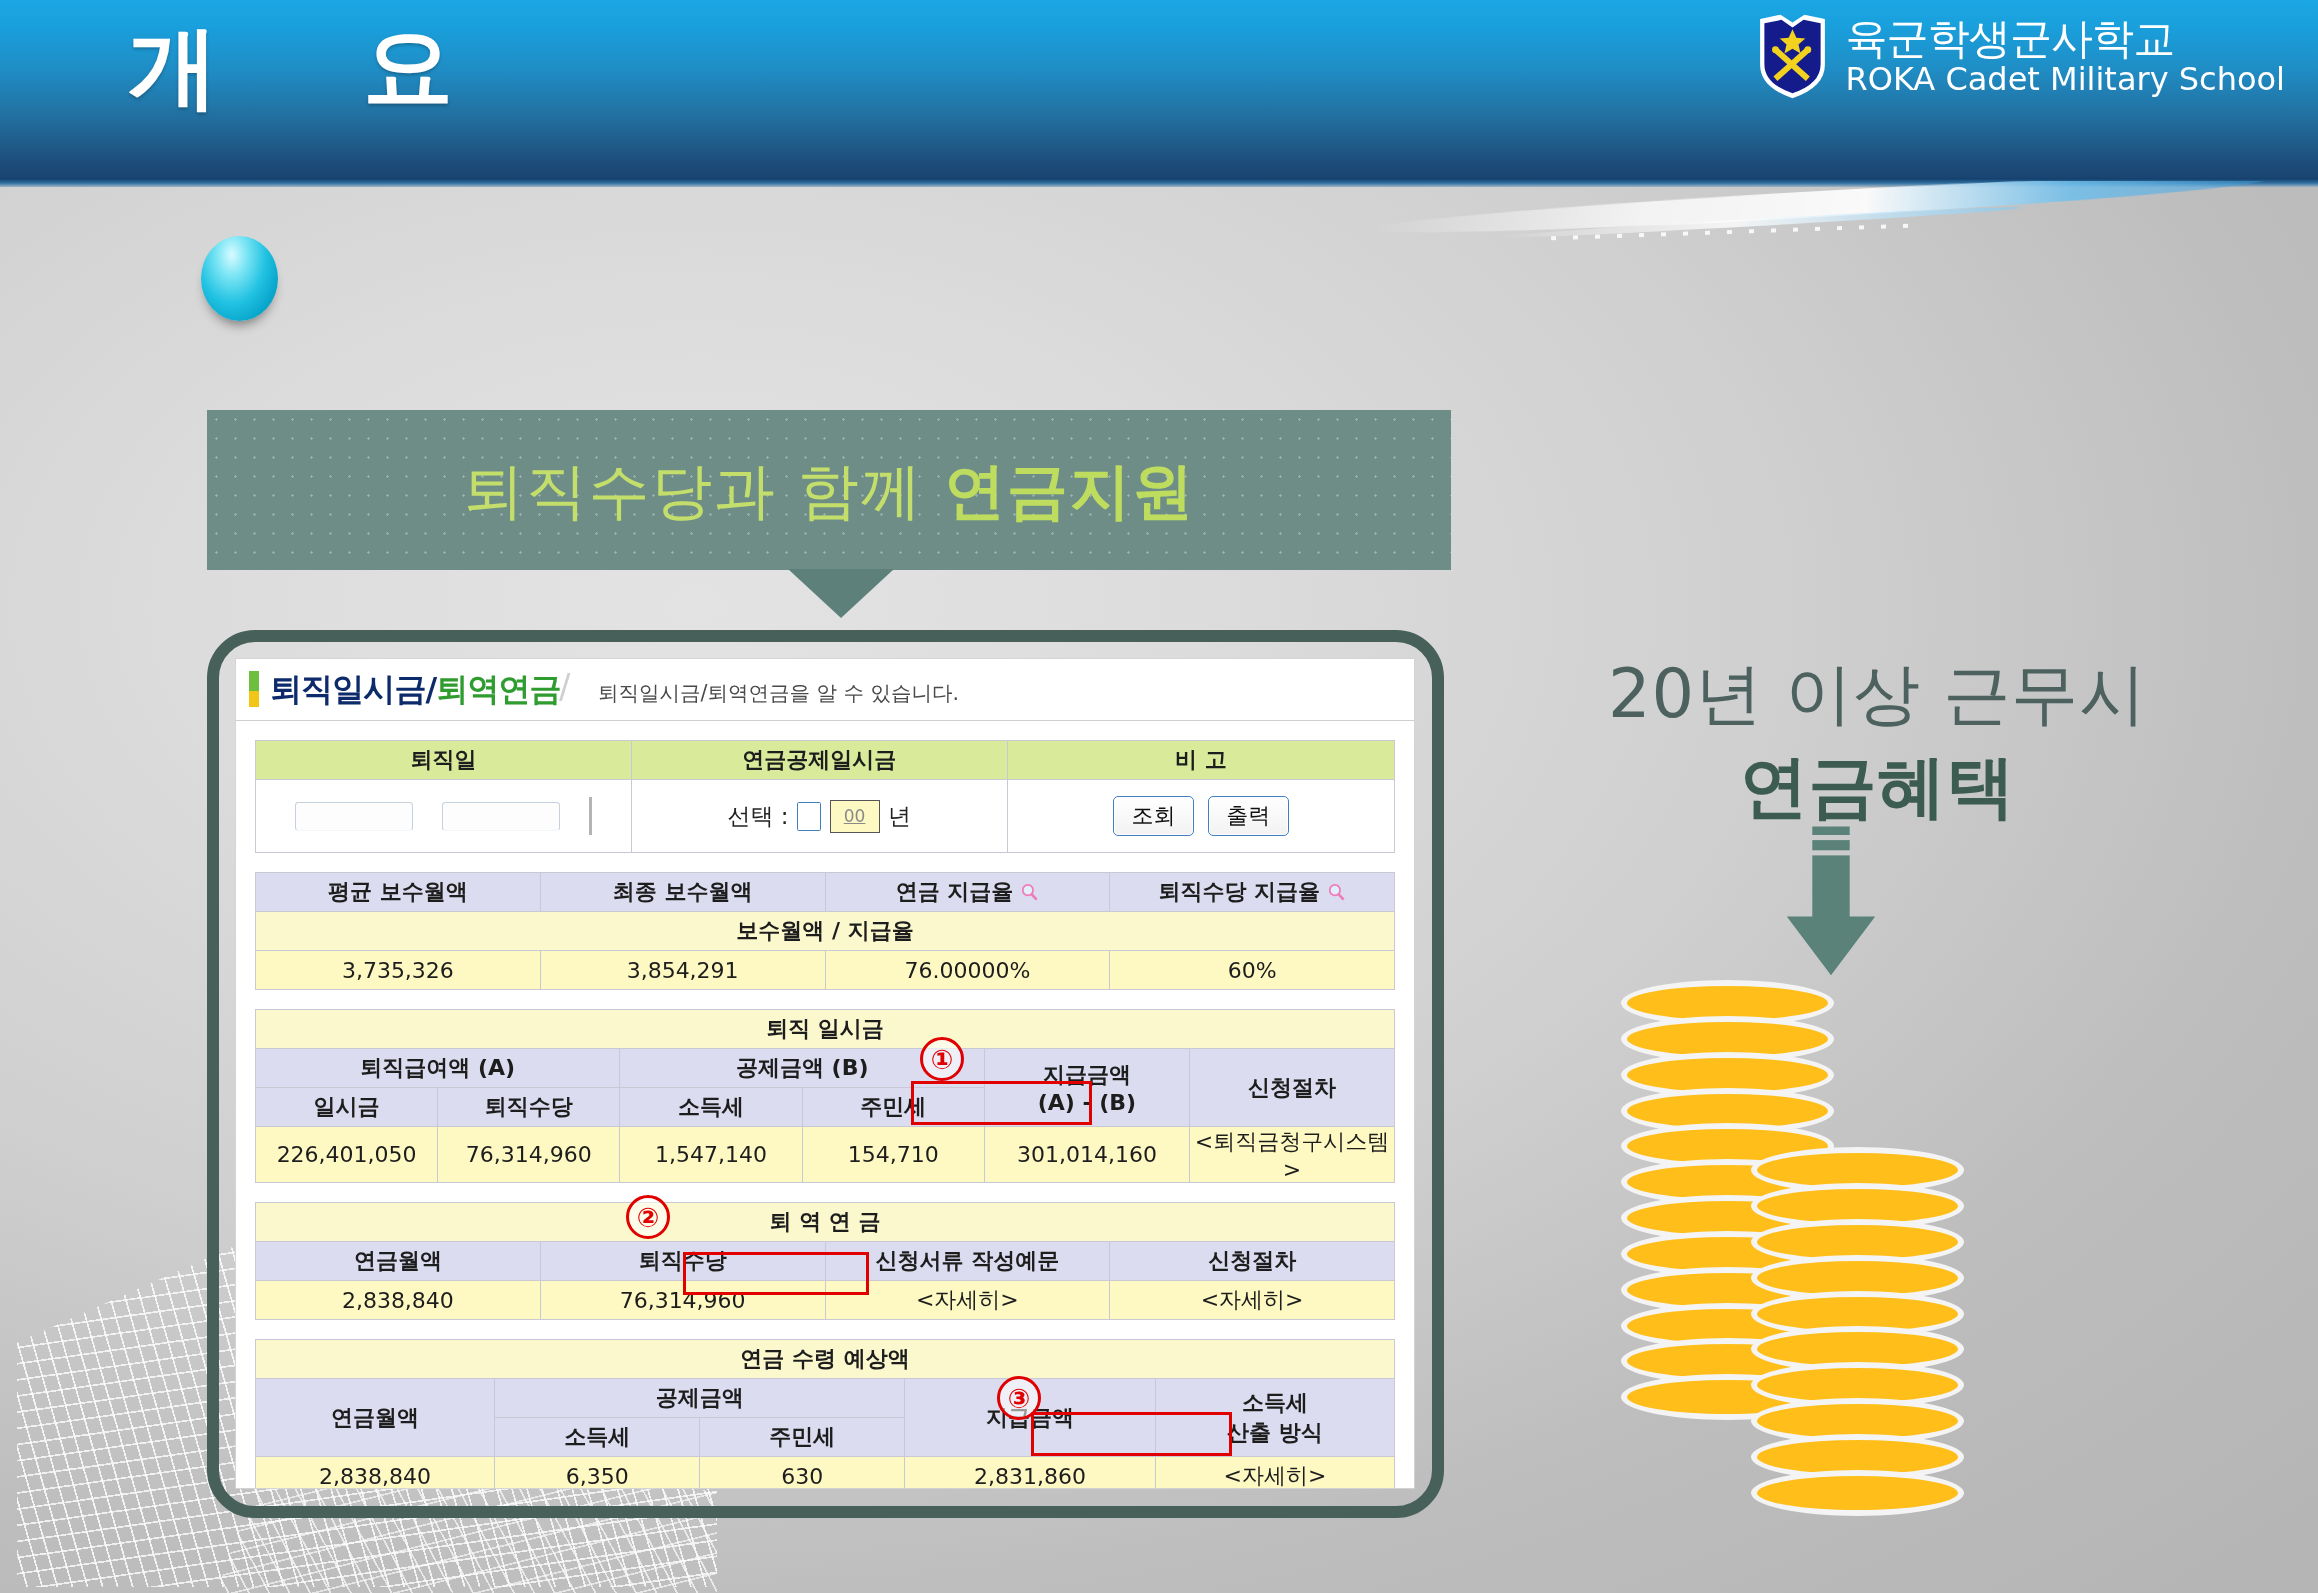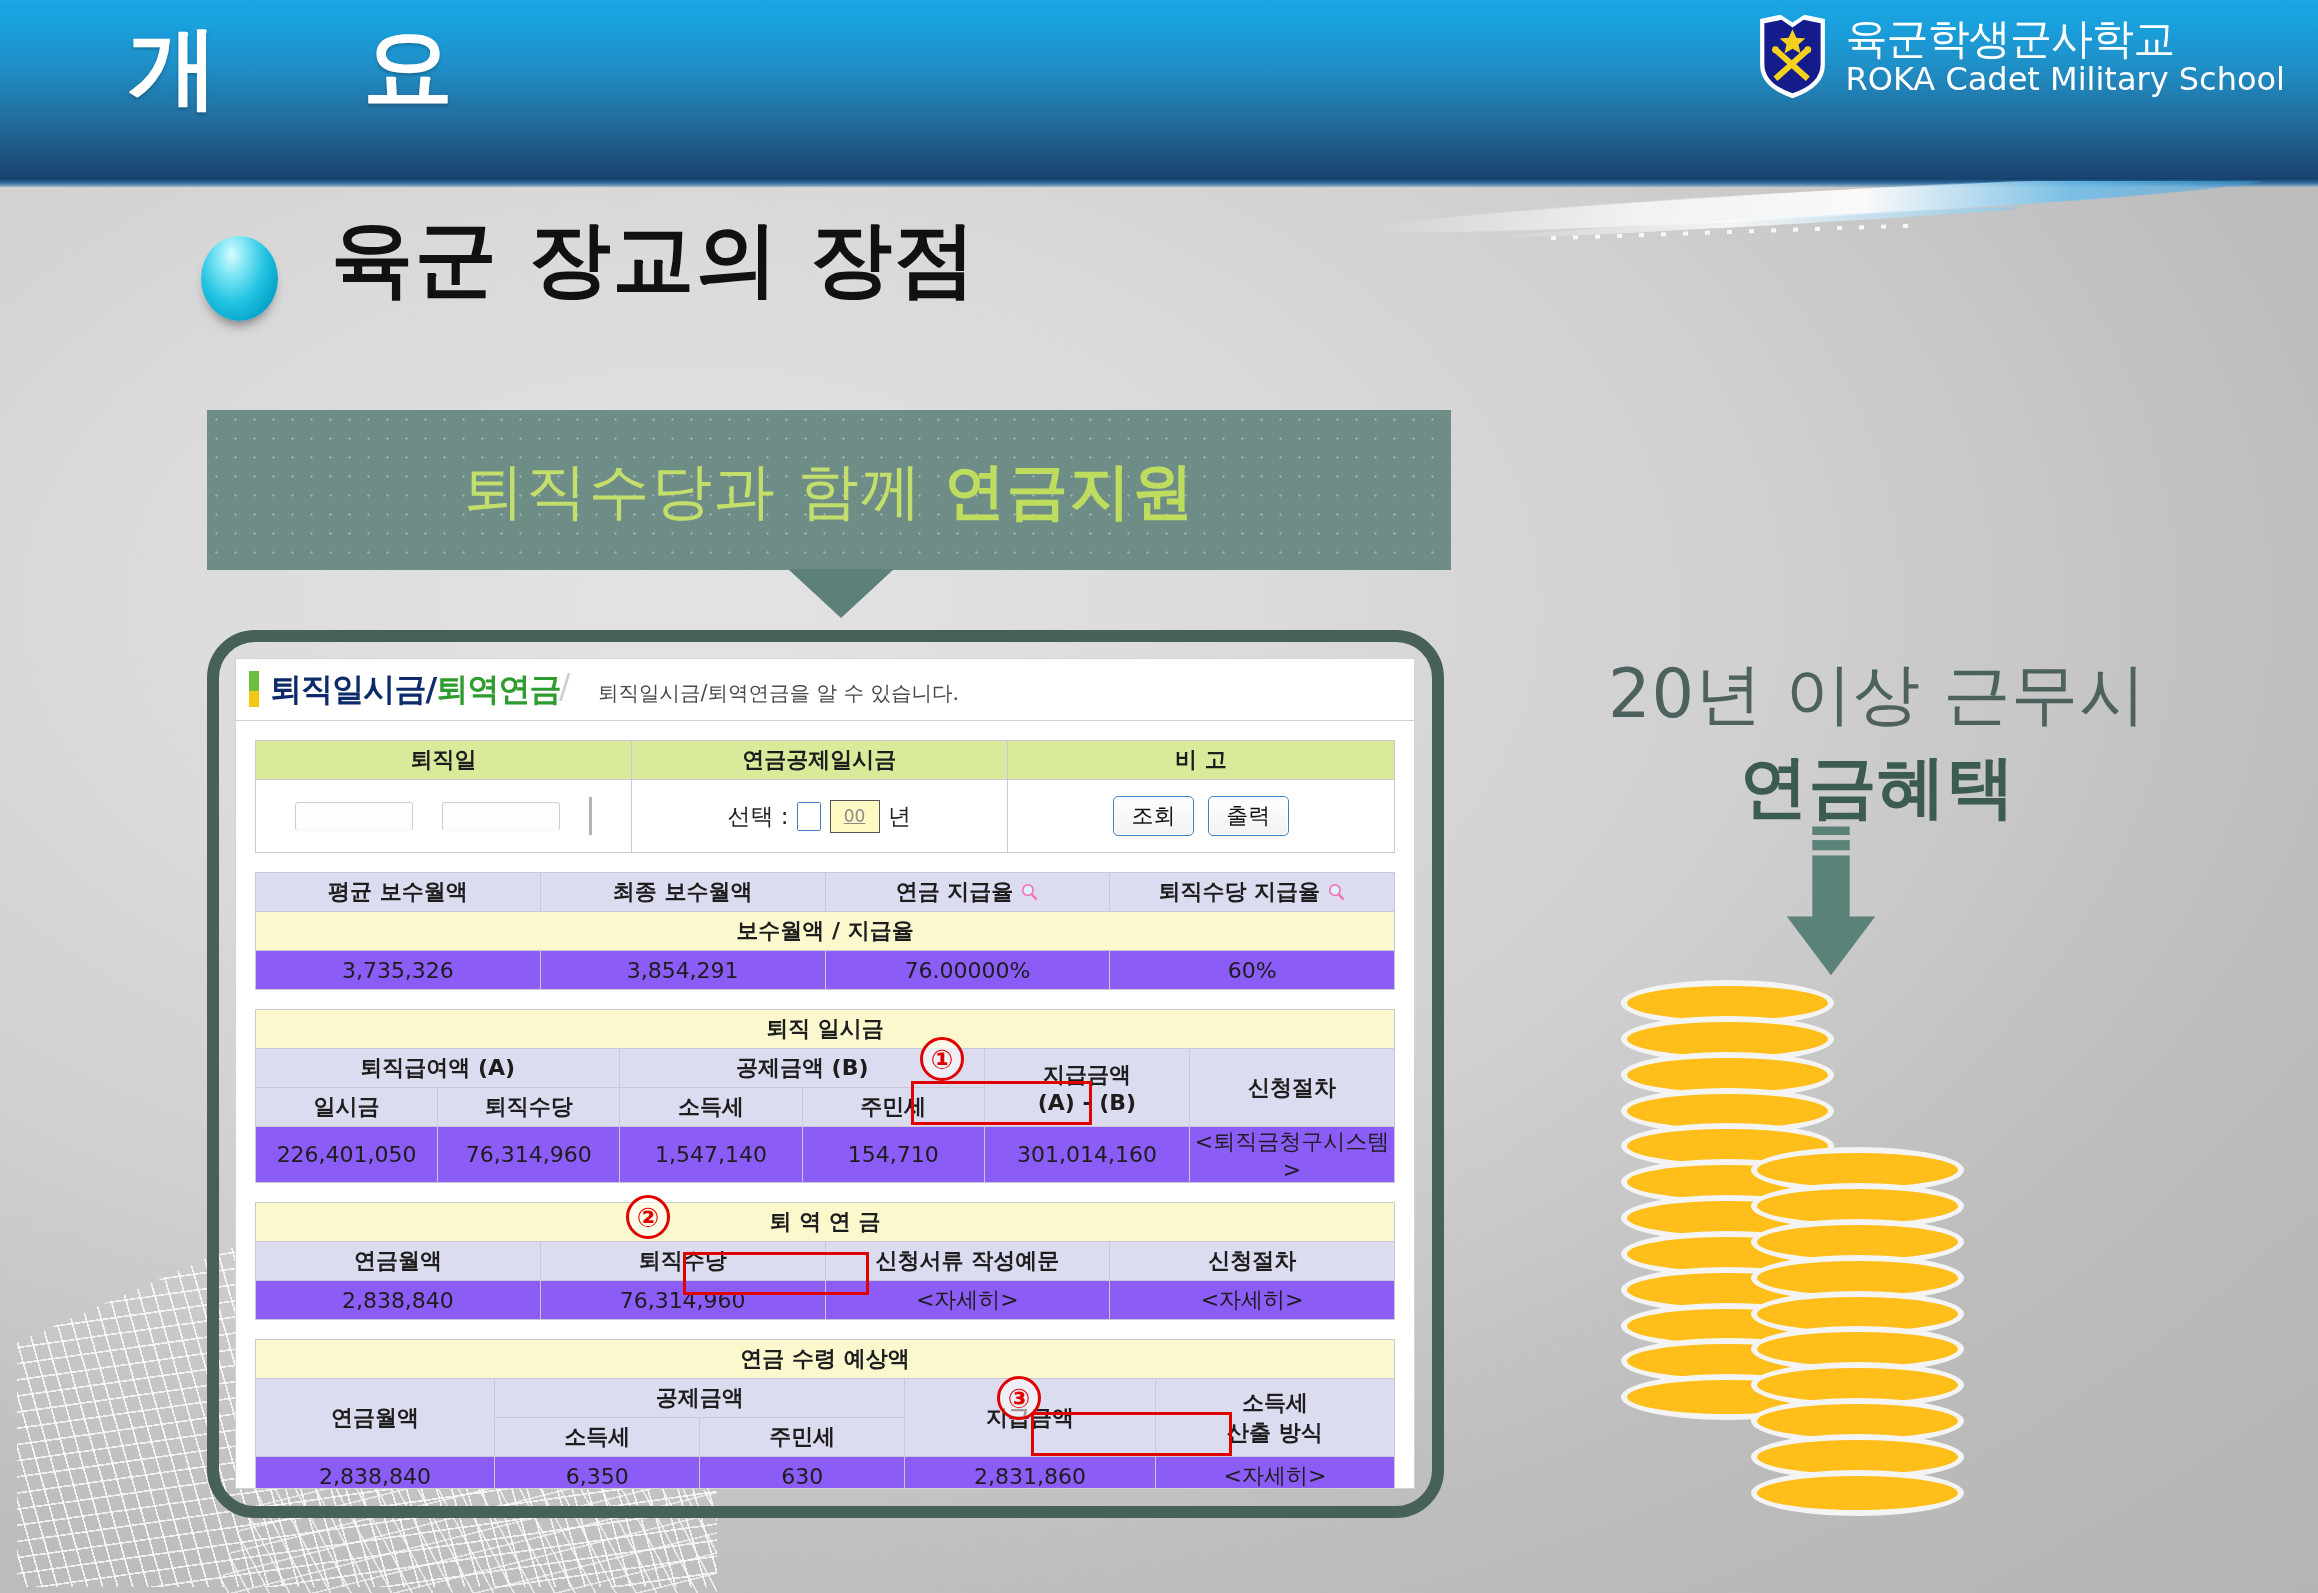--- a/index.html
+++ b/index.html
@@ -99,21 +99,21 @@
 
   
   .tbl{width:100%;border-collapse:collapse;table-layout:fixed;}
   .tbl td,.tbl th{border:0.9px solid #c9c9d6;text-align:center;vertical-align:middle;
     font-size:22px;color:#1d1d1d;padding:0;height:38px;}
   .sec{margin:0 19px;}
   .gap{height:19px;}
   .hd-green{background:#d9ea9b;font-weight:bold;font-size:24px;height:46px;color:#2a2a2a;}
   .hd-yellow{background:#fbf8ce;font-weight:bold;font-size:23px;height:41px;color:#2a2a2a;}
   .hd-purple{background:#dcdcf0;font-weight:bold;font-size:22px;color:#1a1a2a;height:39px;}
-  .val{background:#8b5cf6;height:44px;font-size:24px;color:#111;}
+  .val{background:#fef9c3;height:44px;font-size:24px;color:#111;}
   .val-sm{font-size:21.3px;color:#4a4a4a;}
   .tall{height:82px;}
 
   .dateRow td{height:72px;background:#fff;}
   .date-inputs{display:flex;align-items:center;justify-content:center;gap:29px;}
   .date-inputs .ib{width:116px;height:27px;border:1.7px solid #9fb4c6;border-bottom-color:#eef3f7;
     border-radius:3.4px;background:#fdfdfd;opacity:.6;}
   .date-inputs .bar-i{width:2.6px;height:38px;background:#777;opacity:.55;}
 
   .sel-wrap{display:flex;align-items:center;justify-content:center;gap:8.5px;font-size:23px;color:#222;}
@@ -175,21 +175,20 @@
     </div>
   </div>
 
   <div class="swoosh">
     <i class="sw1"></i>
       <i class="sw2"></i>
       <i class="sw3"></i>
   </div>
 
   <div class="bullet-sphere"></div>
-  <div class="slide-title">육군 장교의 장점</div>
 
   <div class="banner">
     <div class="banner-text">
       <span class="t1">퇴직수당과 함께 </span><span class="t2">연금지원</span>
     </div>
   </div>
   <div class="banner-arrow"></div>
 
   <div class="mesh">
     <div class="m-a"></div>

